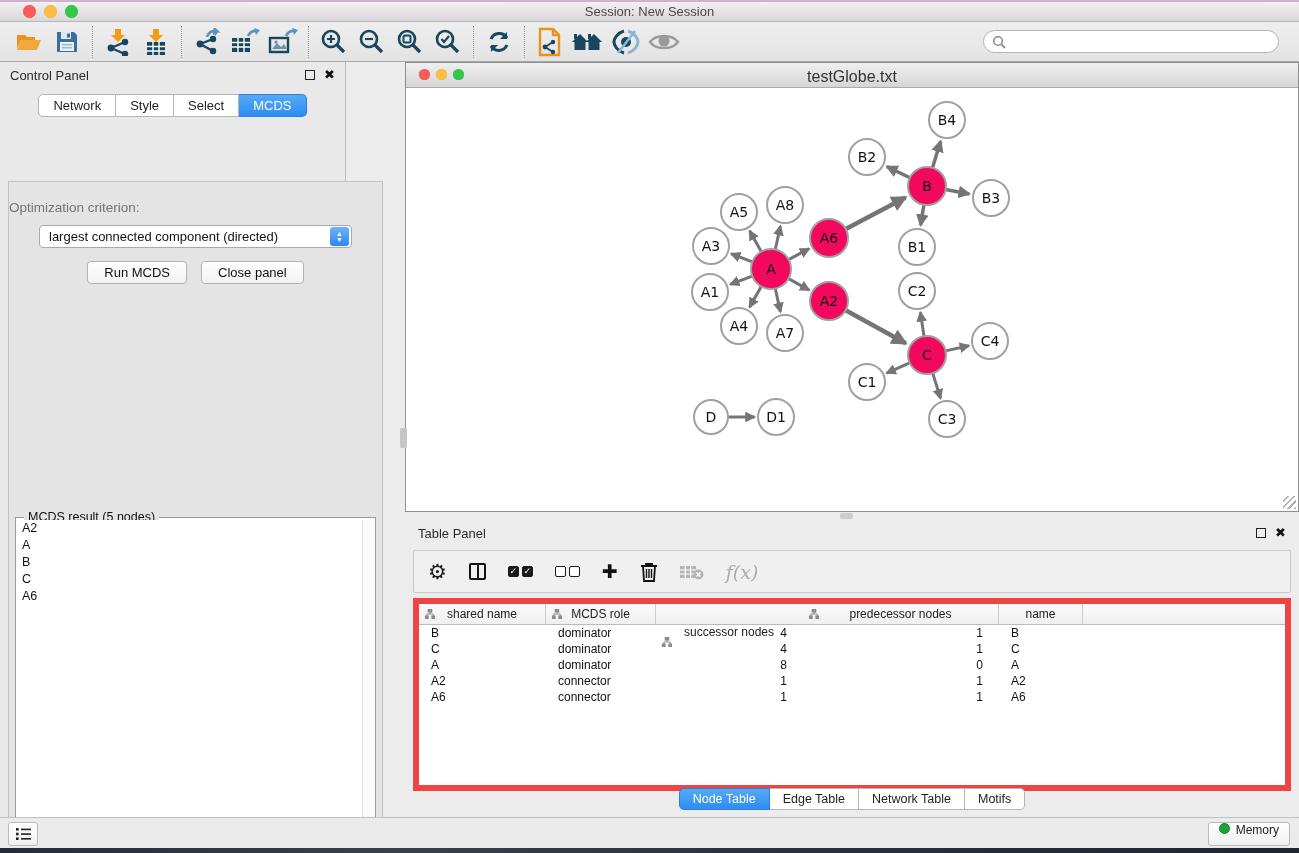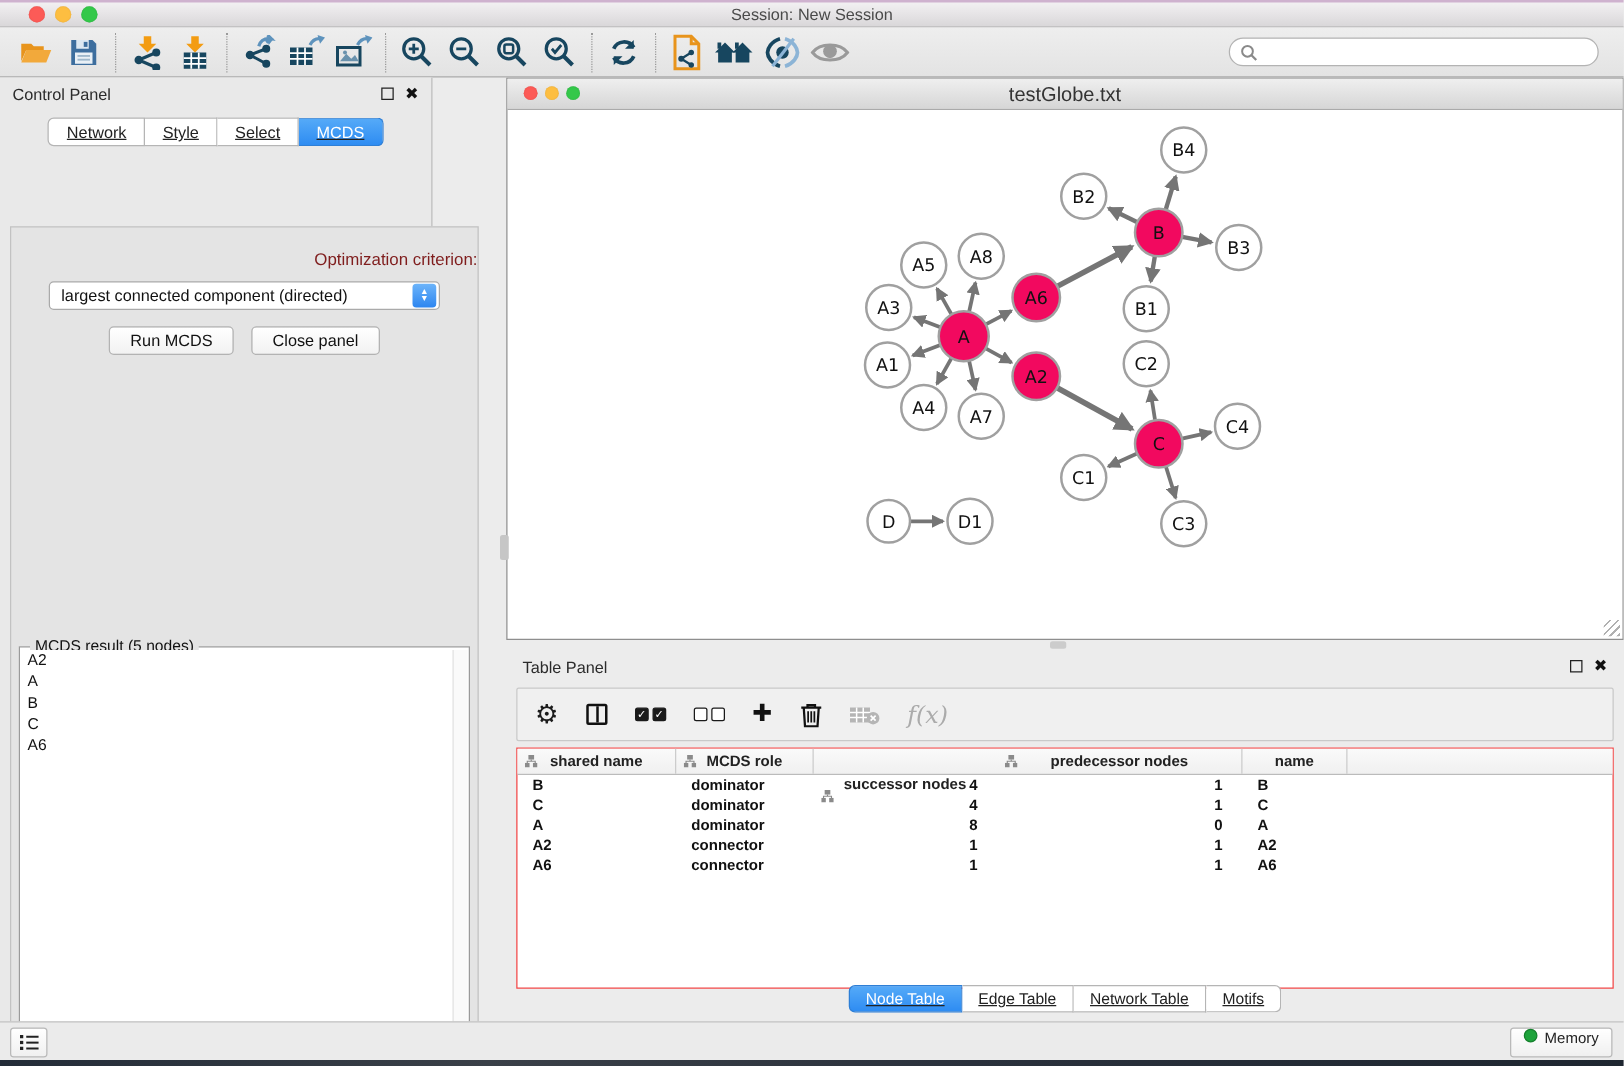--- a/index.html
+++ b/index.html
@@ -27,27 +27,27 @@
   #search-input { border:none; outline:none; flex:1; font-size:12px; margin-left:5px; background:transparent; }
 
   
   #control-panel { left:0; top:62px; width:346px; height:755px; background:#e9e9e9; border-right:1px solid #bdbdbd; }
   .panel-head { position:relative; height:26px; display:flex; align-items:center; padding:0 10px; }
   .panel-head .ptitle { font-size:13px; color:#2b2b2b; }
   .panel-head .picons { margin-left:auto; display:flex; gap:9px; align-items:center; }
   .float-ic { width:10px; height:10px; border:1.6px solid #222; display:inline-block; }
   .close-ic { font-size:13px; font-weight:bold; color:#111; line-height:10px; }
   .tabs-row { display:flex; justify-content:center; margin-top:6px; position:relative; z-index:2; }
-  .seg { display:flex;text-decoration:underline; }
+  .seg { display:flex; }
   .seg .tab { background:#fff; border:1px solid #b5b5b5; border-left:none; padding:3px 14px; font-size:13px; color:#222; }
   .seg .tab:first-child { border-left:1px solid #b5b5b5; border-radius:5px 0 0 5px; }
   .seg .tab:last-child { border-radius:0 5px 5px 0; }
   .seg .tab.sel { background:linear-gradient(#55aaf8,#2e8cf2); border-color:#2e7fd6; color:#fff; }
   #cp-body { position:absolute; left:8px; top:119px; width:375px; height:684px; background:#e4e4e4; border:1px solid #c2c2c2; }
-  #opt-label { text-align:right; margin-top:18px; font-size:13.5px; color:#7f1d1d; }
+  #opt-label { text-align:left; margin-top:18px; font-size:13.5px; color:#737373; }
   #criterion { margin:10px auto 0; width:313px; height:23px; background:#fff; border:1px solid #aaa; border-radius:4px; display:flex; align-items:center; position:relative; }
   #criterion .val { flex:1; padding-left:9px; font-size:13px; color:#111; white-space:nowrap; }
   #criterion .stepper { width:19px; height:19px; margin-right:2px; border-radius:3px; background:linear-gradient(#6cb4fa,#2e86f0); color:#fff; font-size:7px; display:flex; flex-direction:column; align-items:center; justify-content:center; line-height:6px; }
   #cp-buttons { display:flex; justify-content:center; gap:14px; margin-top:13px; }
   .mac-btn { background:linear-gradient(#ffffff,#f2f2f2); border:1px solid #b3b3b3; border-radius:4px; padding:3px 16px; font-size:13px; color:#111; }
   #mcds-fieldset { position:absolute; left:6px; top:335px; width:361px; height:336px; border:1px solid #9a9a9a; background:#fff; }
   #mcds-legend { position:absolute; left:8px; top:-8px; background:#e4e4e4; padding:0 4px; font-size:12.5px; color:#111; }
   #mcds-list { position:absolute; left:1px; top:2px; right:13px; bottom:1px; background:#fff; overflow:hidden; }
   #mcds-list .li { font-size:12.5px; color:#111; padding:1px 0 1px 5px; line-height:15px; }
   #mcds-scroll { position:absolute; right:1px; top:2px; width:12px; bottom:1px; background:#fafafa; border-left:1px solid #e2e2e2; }
@@ -69,21 +69,21 @@
   #tp-toolbar { position:absolute; left:8px; top:30px; width:878px; height:43px; background:#f0f0f0; border:1px solid #c9c9c9; border-radius:2px; display:flex; align-items:center; padding:0 14px; gap:22px; }
   .tp-ic { display:flex; align-items:center; justify-content:center; }
   .gear-g { font-size:21px; color:#1c1c1c; line-height:20px; }
   .cols-ic { width:17px; height:17px; border:2px solid #111; border-radius:2px; position:relative; }
   .cols-ic::after { content:""; position:absolute; left:50%; top:0; bottom:0; width:2px; background:#111; }
   .cb-pair { display:flex; gap:3px; }
   .cb { width:11px; height:11px; border:1.6px solid #1a1a1a; border-radius:2px; background:#fff; }
   .cb.on { background:#1a1a1a; color:#fff; font-size:9px; line-height:9px; text-align:center; }
   .plus-g { font-size:19px; font-weight:bold; color:#111; }
   .fx { font-family:"DejaVu Serif",serif; font-style:italic; font-size:19px; color:#ababab; }
-  #tp-table { position:absolute; left:8px; top:78px; width:878px; height:193px; background:#fff; border:1px solid #ef4444;font-weight:bold; }
+  #tp-table { position:absolute; left:8px; top:78px; width:878px; height:193px; background:#fff; border:6px solid #ef4444; }
   #tp-header { display:flex; height:21px; background:linear-gradient(#fafafa,#f0f0f0); border-bottom:1px solid #bbb; }
   .hcell { position:relative; display:flex; align-items:center; justify-content:center; border-right:1px solid #ccc; font-size:12px; color:#222; }
   .hcell .tree { position:absolute; left:6px; top:5px; }
   .trow { display:flex; height:16px; font-size:12px; color:#111; }
   .tcell { padding:0 12px; line-height:16px; white-space:nowrap; }
   .tcell.r { text-align:right; padding-right:16px; }
   #bottom-tabs { position:absolute; left:0; right:0; top:268px; display:flex; justify-content:center; }
   #bottom-tabs .tab { padding:3px 13px; font-size:12.5px; }
 
   

